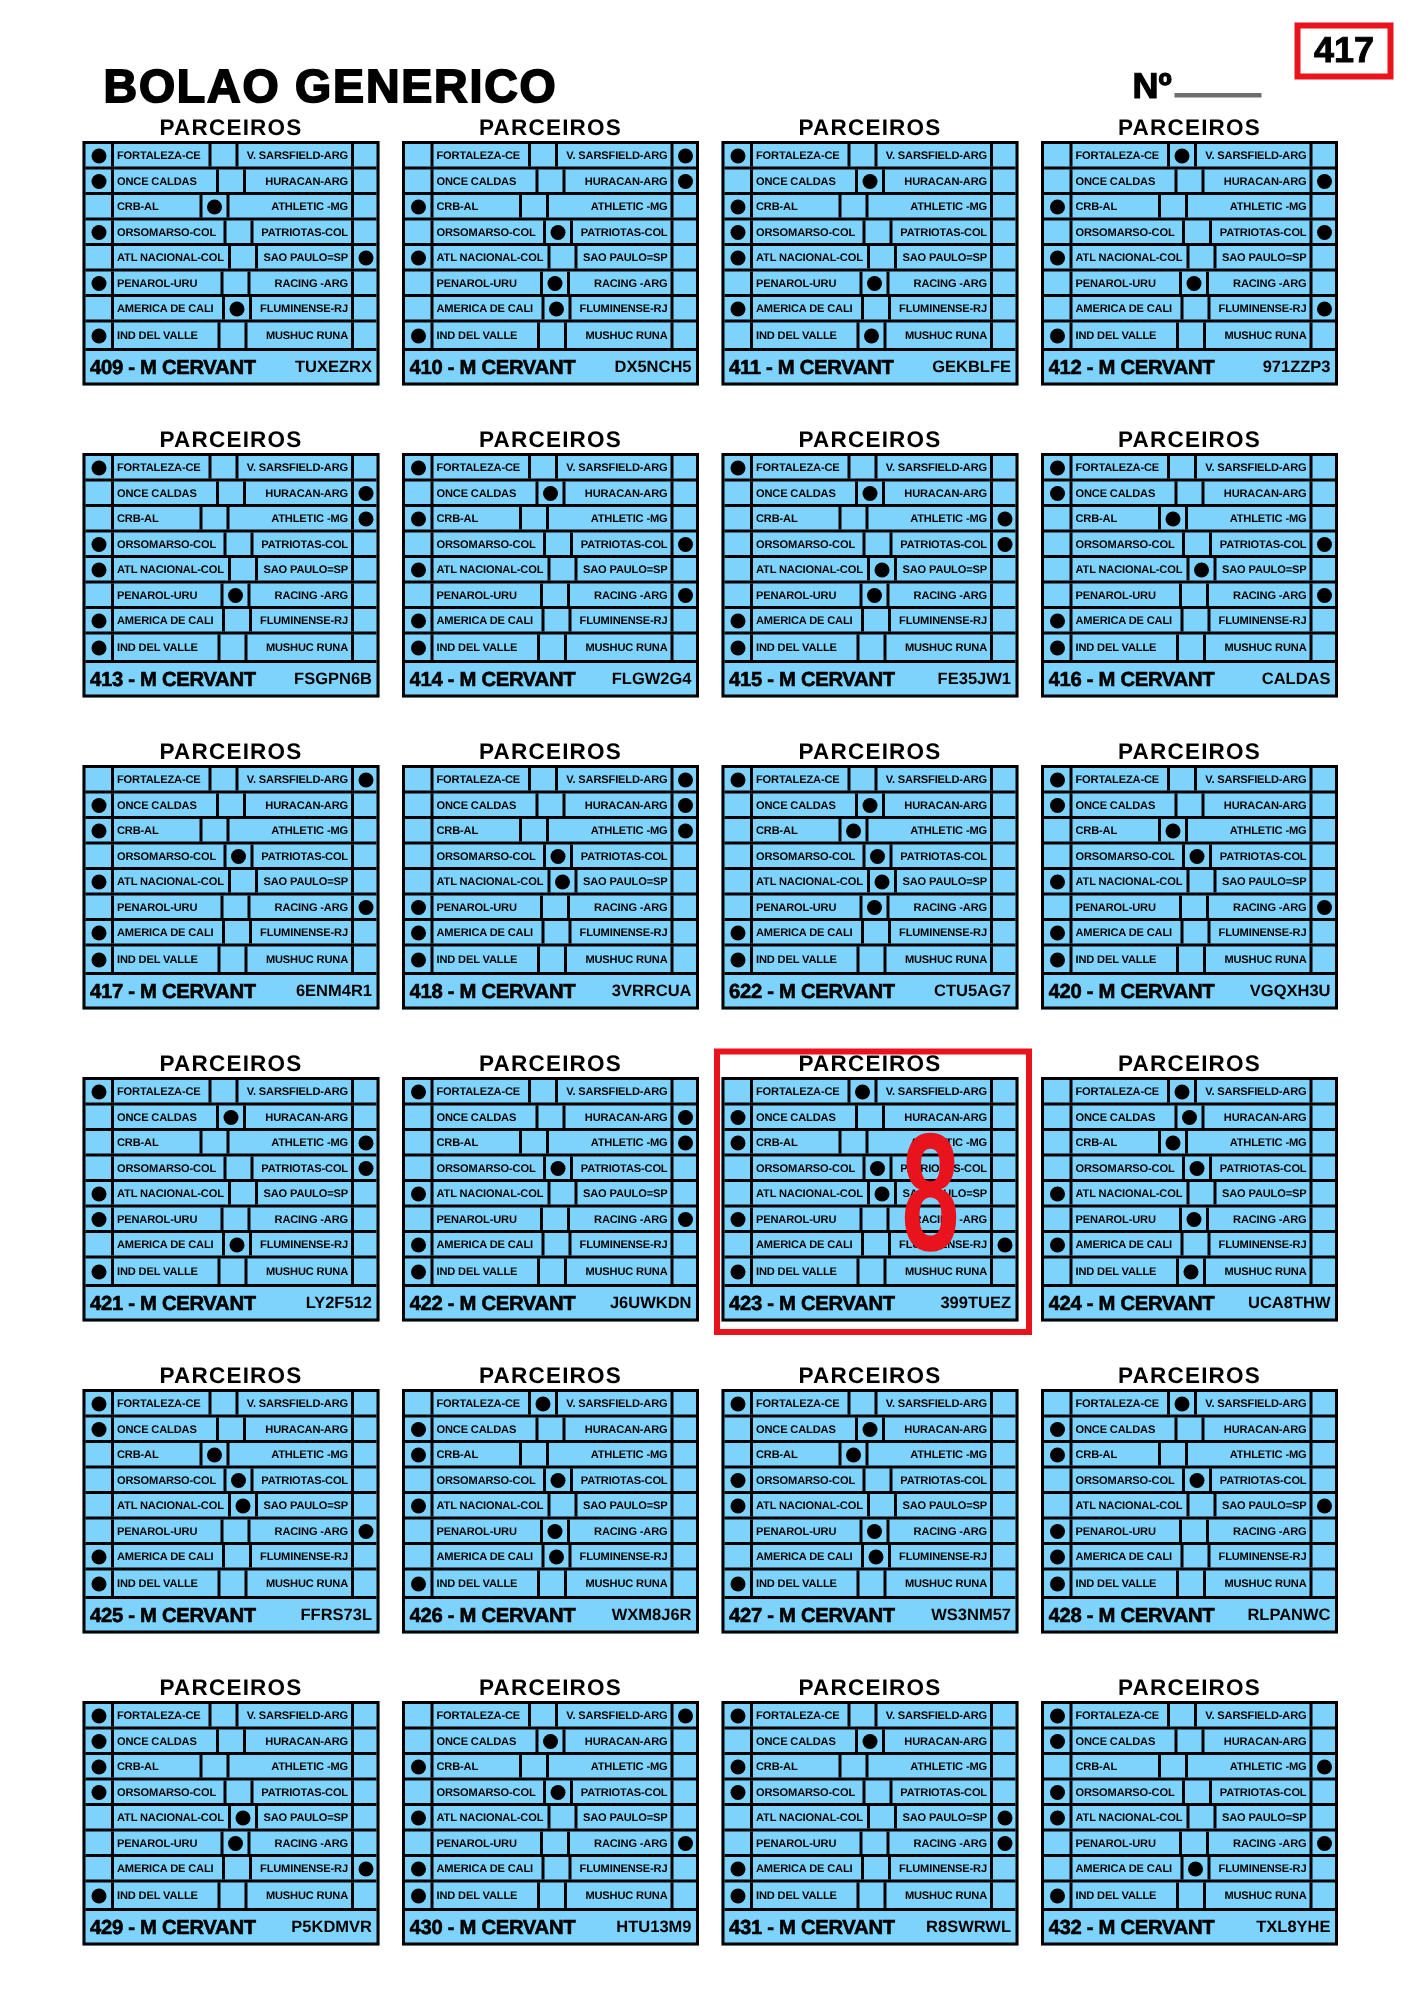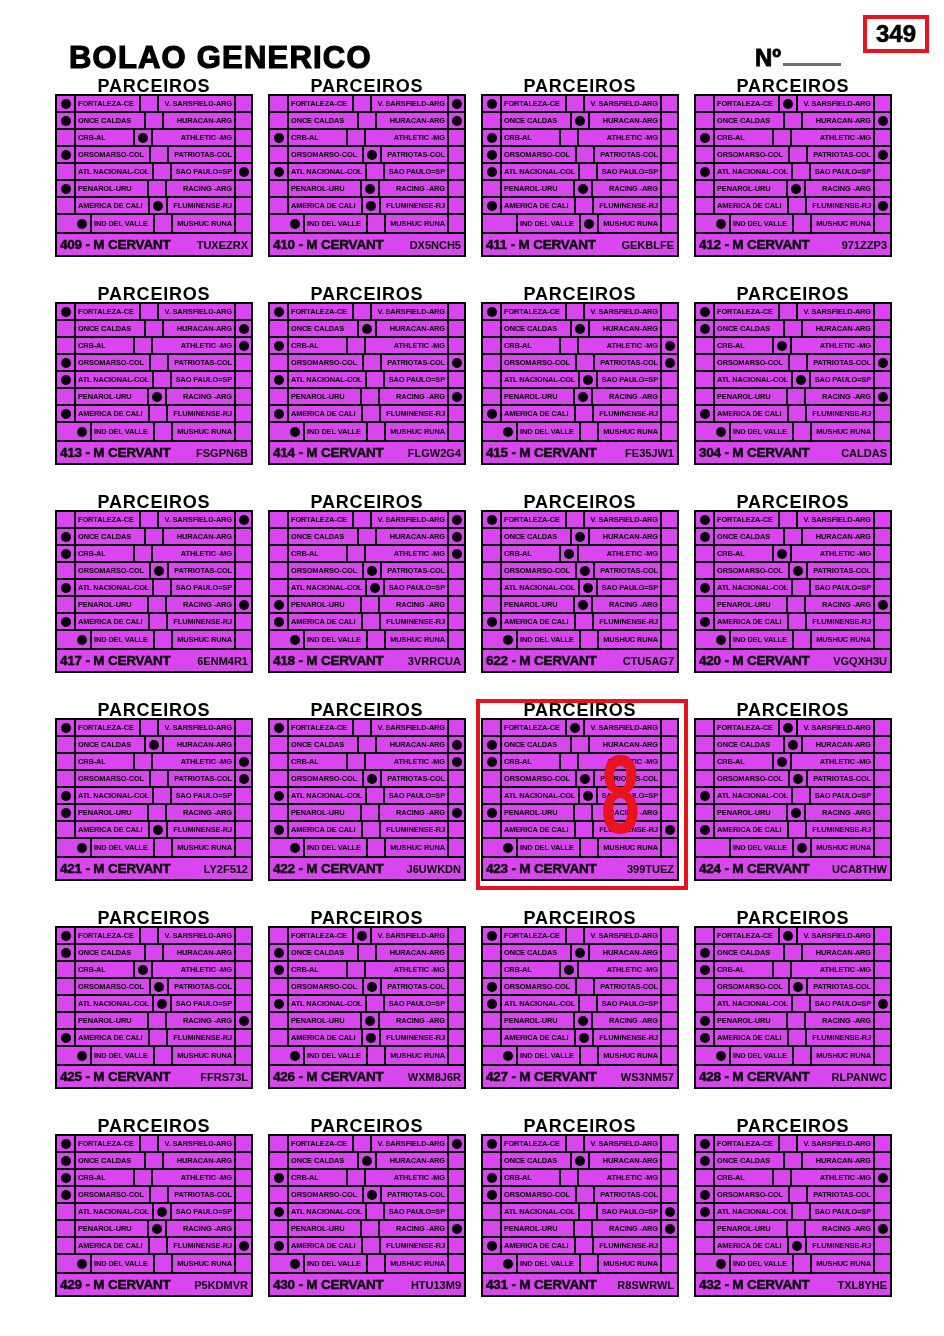--- a/index.html
+++ b/index.html
@@ -41,26 +41,26 @@
   .cards-grid {
     position: absolute; left: 55px; top: 78px;
     display: grid;
     grid-template-columns: repeat(4, 198px);
     column-gap: 15px;
     row-gap: 29px;
   }
   .card-block { width: 198px; position: relative; }
   .card-title {
     text-align: center;
-    font-size: 18px; font-weight: bold; letter-spacing: 0.8px;
+    font-size: 15px; font-weight: bold; letter-spacing: 0.8px;
     height: 16px; line-height: 16px;
   }
-  .card-table { border: 2px solid #000; background: #d946ef; }
+  .card-table { border: 2px solid #000; background: #7dd3fc; }
   .match-row { display: flex; height: 17px; border-bottom: 2px solid #000; }
-  .match-row:last-child { border-bottom: none; margin-left: 16px; }
+  .match-row:last-child { border-bottom: none; }
   .cell { display: flex; align-items: center; height: 100%; }
   .cell + .cell { border-left: 2px solid #000; }
   .dot-cell { width: 17px; flex: 0 0 17px; justify-content: center; }
   .dot-cell.mid { width: 18px; flex: 0 0 18px; }
   .team-cell {
     flex: 1 1 auto; overflow: hidden; white-space: nowrap;
     font-size: 7.4px; font-weight: bold; letter-spacing: -0.1px;
     padding: 0 2px;
   }
   .team-cell.away { justify-content: flex-end; text-align: right; }
@@ -96,21 +96,21 @@
 </style>
 </head>
 <body>
 
 <h1 class="page-title">BOLAO GENERICO</h1>
 
 <div class="no-field">
   <span>Nº</span><span class="no-line"></span>
 </div>
 
-<div class="page-number-box">349</div>
+<div class="page-number-box">417</div>
 
 <main class="cards-grid" id="cards-grid">
   <section class="card-block">
     <div class="card-title">PARCEIROS</div>
     <div class="card-table">
       <div class="card-body">
           <div class="match-row">
             <span class="cell dot-cell">
               <span class="dot"></span>
             </span>
@@ -765,21 +765,21 @@
             <span class="cell dot-cell">
               <span class="dot"></span>
             </span>
             <span class="cell team-cell home">IND DEL VALLE</span>
             <span class="cell dot-cell mid"></span>
             <span class="cell team-cell away">MUSHUC RUNA</span>
             <span class="cell dot-cell"></span>
           </div>
         </div>
       <div class="card-footer">
-        <span class="footer-label">304 - M CERVANT</span>
+        <span class="footer-label">416 - M CERVANT</span>
         <span class="footer-code">CALDAS</span>
       </div>
     </div>
   </section>
 
   <section class="card-block">
     <div class="card-title">PARCEIROS</div>
     <div class="card-table">
       <div class="card-body">
           <div class="match-row">

